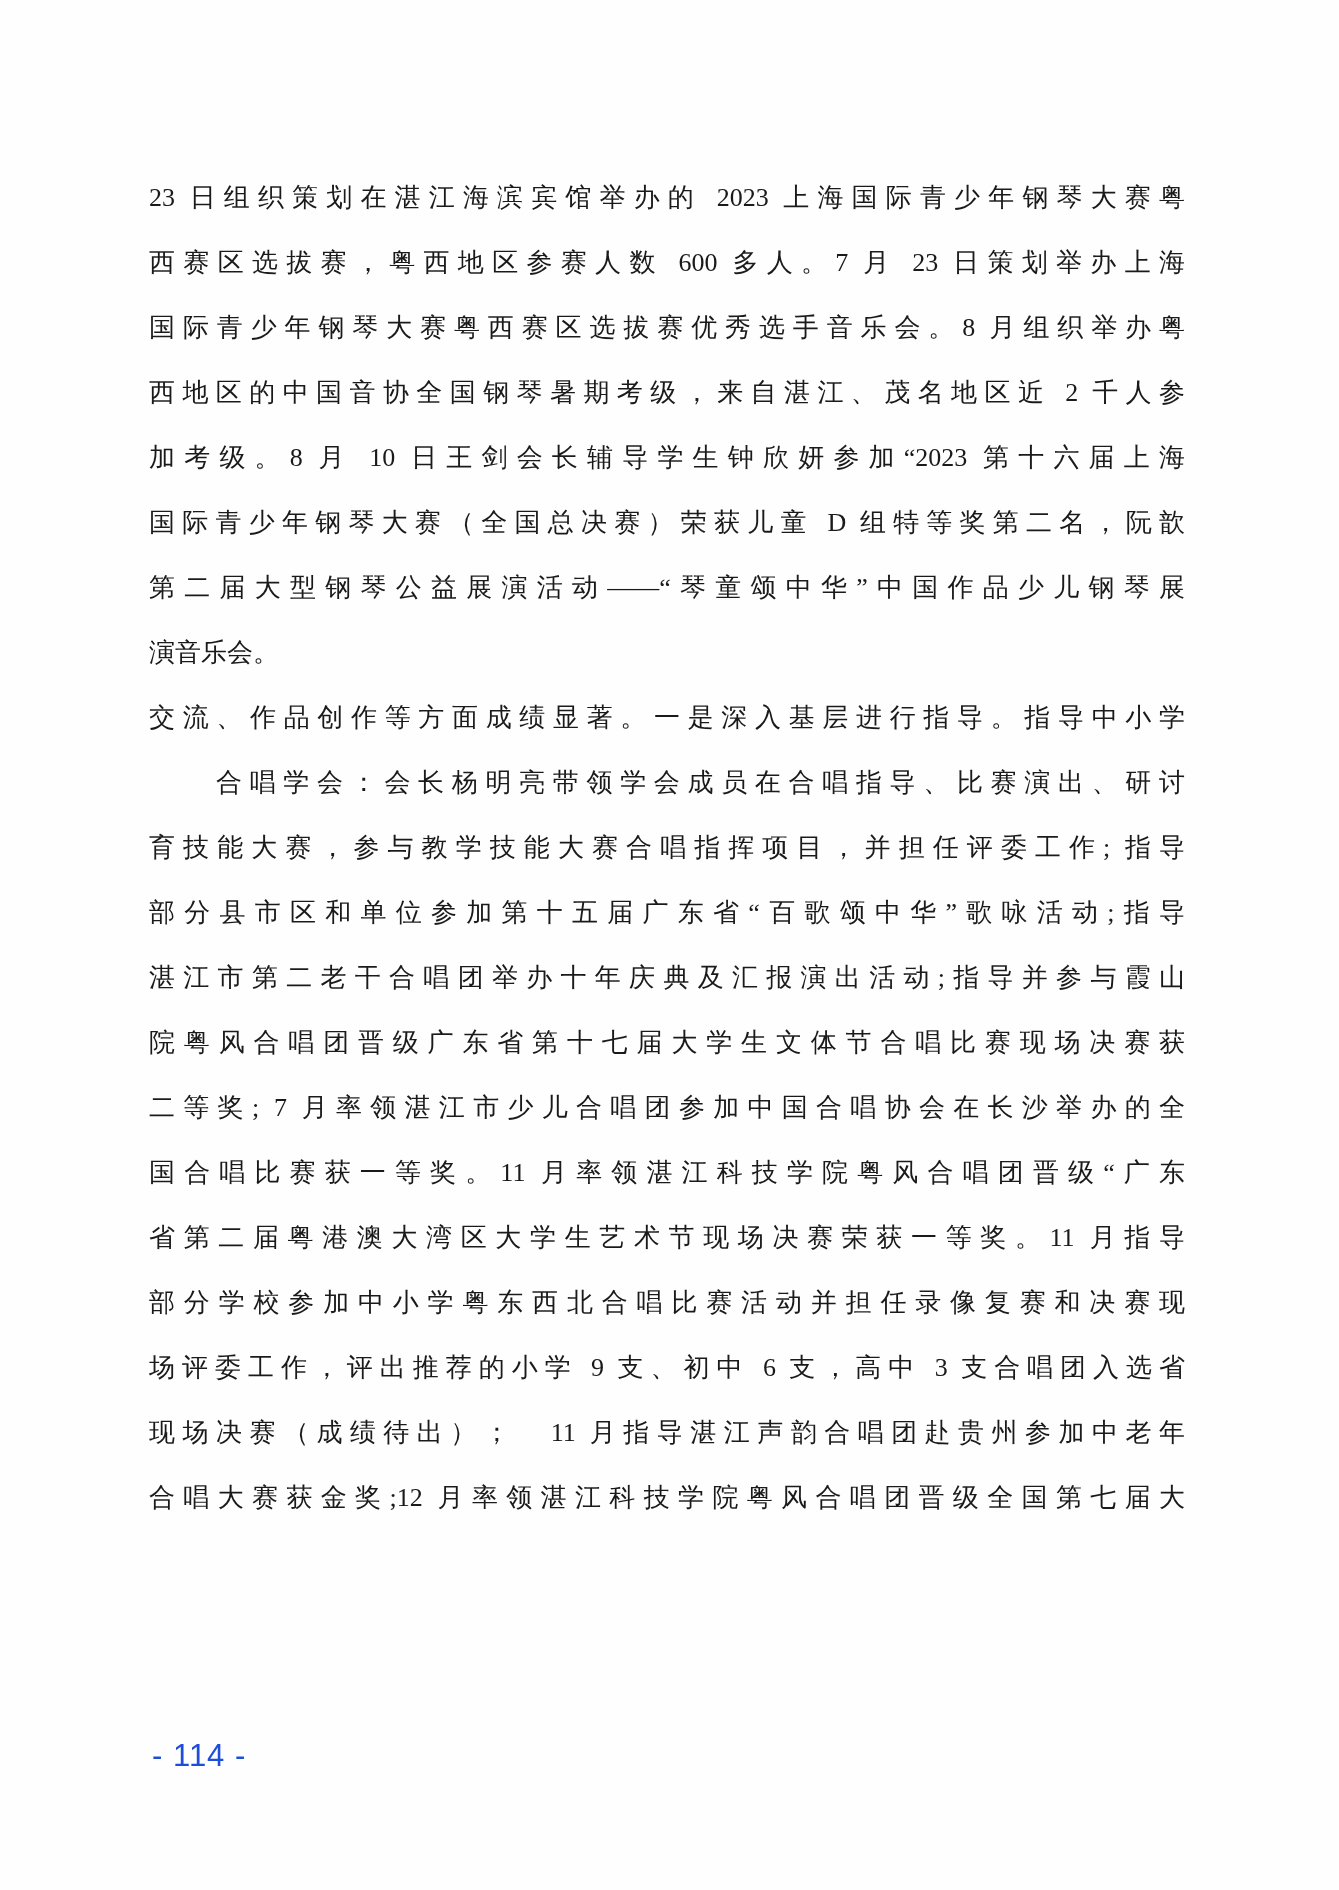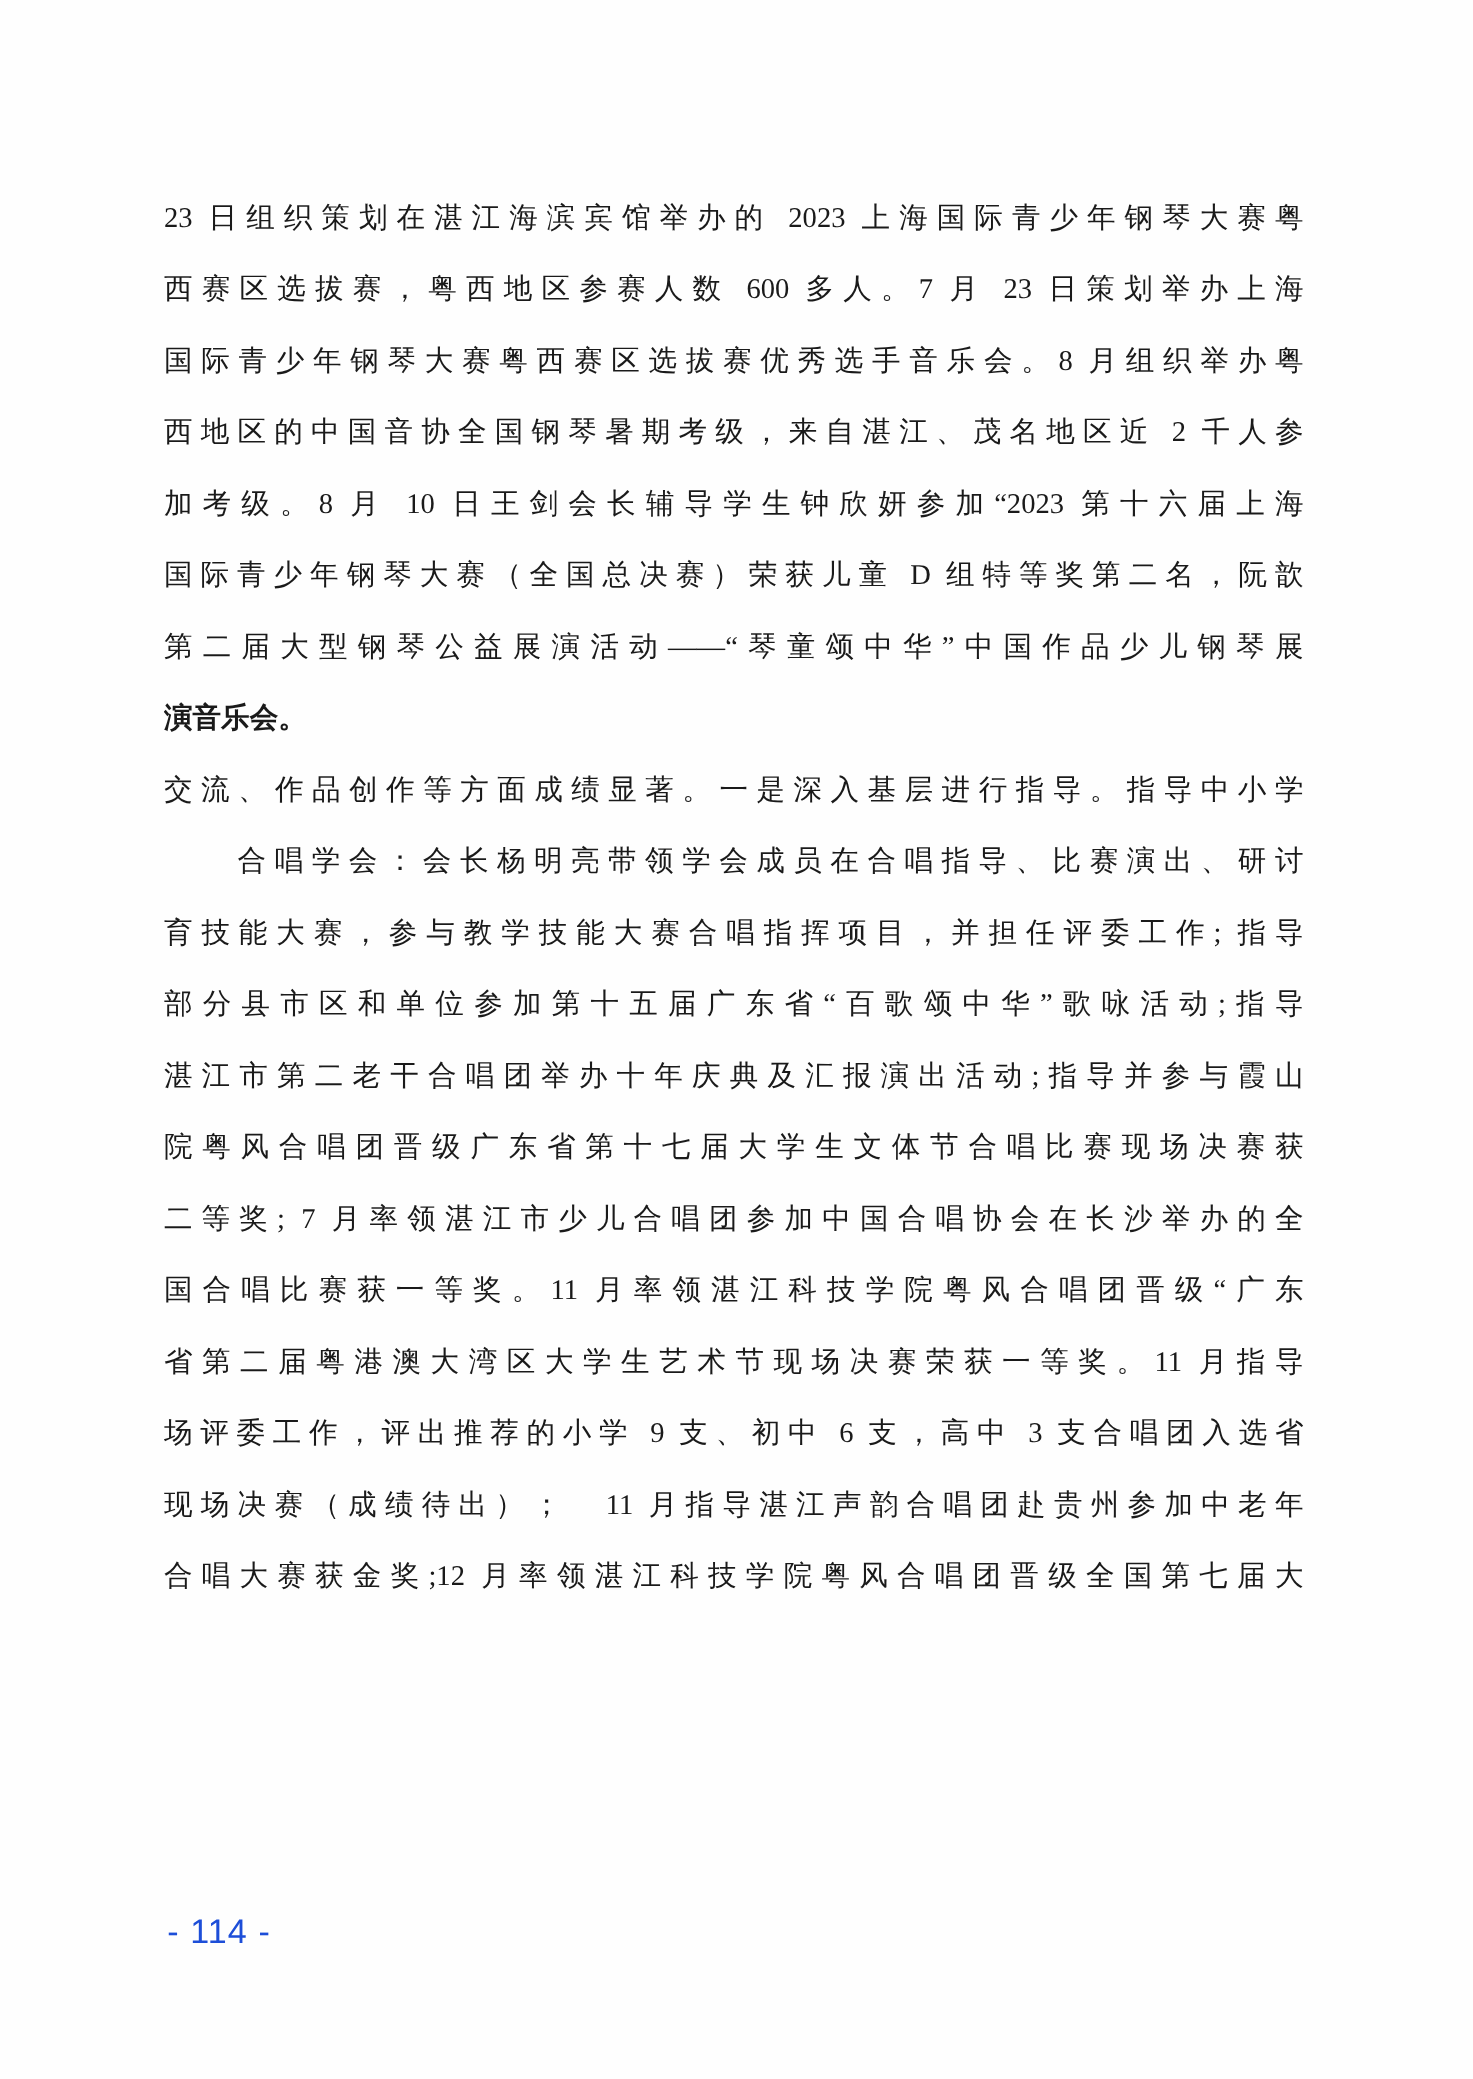--- a/index.html
+++ b/index.html
@@ -27,21 +27,20 @@
     height: 65px;
     line-height: 65px;
     overflow: hidden;
     text-align: justify;
     text-align-last: justify;
     text-justify: inter-character;
   }
   .line.para-end {
     text-align: left;
     text-align-last: left;
-    font-weight: bold;
   }
   .line.indent {
     padding-left: 67px;
   }
   .page-number {
     position: absolute;
     left: 152px;
     top: 1736px;
     height: 40px;
     line-height: 40px;
@@ -66,19 +65,20 @@
     <div class="line para-end">演音乐会。</div>
     <div class="line">交流、作品创作等方面成绩显著。一是深入基层进行指导。指导中小学</div>
     <div class="line indent">合唱学会：会长杨明亮带领学会成员在合唱指导、比赛演出、研讨</div>
     <div class="line">育技能大赛，参与教学技能大赛合唱指挥项目，并担任评委工作; 指导</div>
     <div class="line">部分县市区和单位参加第十五届广东省“百歌颂中华”歌咏活动;指导</div>
     <div class="line">湛江市第二老干合唱团举办十年庆典及汇报演出活动;指导并参与霞山</div>
     <div class="line">院粤风合唱团晋级广东省第十七届大学生文体节合唱比赛现场决赛获</div>
     <div class="line">二等奖; 7 月率领湛江市少儿合唱团参加中国合唱协会在长沙举办的全</div>
     <div class="line">国合唱比赛获一等奖。11 月率领湛江科技学院粤风合唱团晋级“广东</div>
     <div class="line">省第二届粤港澳大湾区大学生艺术节现场决赛荣获一等奖。11 月指导</div>
+    <div class="line">部分学校参加中小学粤东西北合唱比赛活动并担任录像复赛和决赛现</div>
     <div class="line">场评委工作，评出推荐的小学 9 支、初中 6 支，高中 3 支合唱团入选省</div>
     <div class="line">现场决赛（成绩待出）；　11 月指导湛江声韵合唱团赴贵州参加中老年</div>
     <div class="line">合唱大赛获金奖;12 月率领湛江科技学院粤风合唱团晋级全国第七届大</div>
   </div>
 
   <div class="page-number">- 114 -</div>
 </div>
 
 </body></html>

